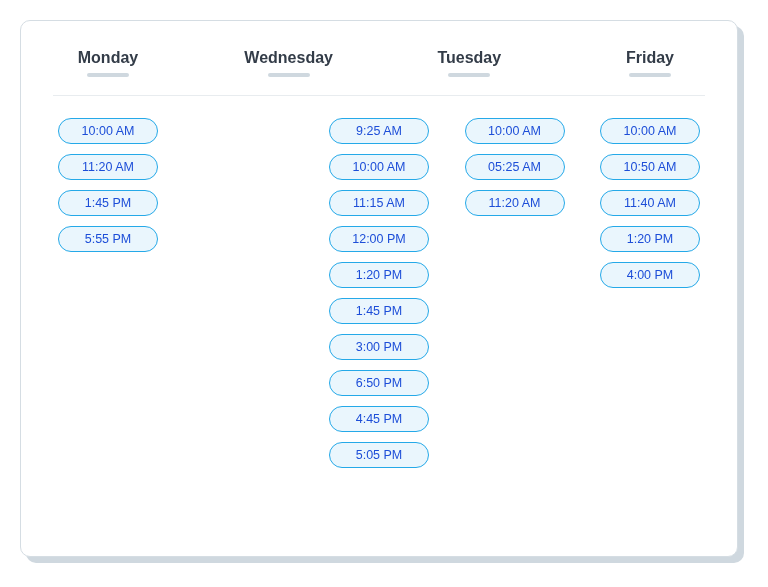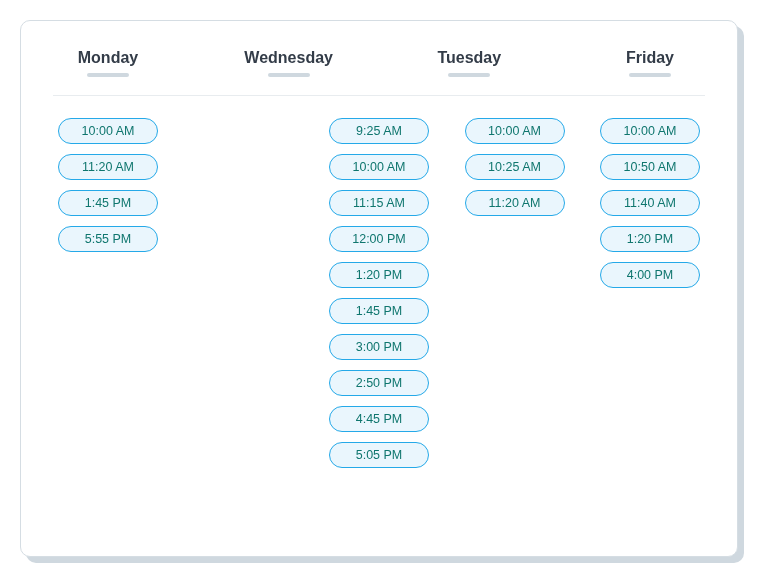--- a/index.html
+++ b/index.html
@@ -59,21 +59,21 @@
       flex-direction: column;
       align-items: center;
       gap: 10px;
     }
     .time-pill {
       width: 100px;
       height: 26px;
       border: 1.5px solid #25a9e8;
       border-radius: 14px;
       background: #eaf6fd;
-      color: #0f766e;
+      color: #1d4ed8;
       font-size: 12.5px;
       font-weight: 500;
       display: flex;
       align-items: center;
       justify-content: center;
       cursor: pointer;
       line-height: 1;
     }
   </style>
 </head>
@@ -109,27 +109,27 @@
     <div class="slot-col">
     </div>
     <div class="slot-col">
       <div class="time-pill">9:25 AM</div>
       <div class="time-pill">10:00 AM</div>
       <div class="time-pill">11:15 AM</div>
       <div class="time-pill">12:00 PM</div>
       <div class="time-pill">1:20 PM</div>
       <div class="time-pill">1:45 PM</div>
       <div class="time-pill">3:00 PM</div>
-      <div class="time-pill">2:50 PM</div>
+      <div class="time-pill">6:50 PM</div>
       <div class="time-pill">4:45 PM</div>
       <div class="time-pill">5:05 PM</div>
     </div>
     <div class="slot-col">
       <div class="time-pill">10:00 AM</div>
-      <div class="time-pill">10:25 AM</div>
+      <div class="time-pill">05:25 AM</div>
       <div class="time-pill">11:20 AM</div>
     </div>
     <div class="slot-col">
       <div class="time-pill">10:00 AM</div>
       <div class="time-pill">10:50 AM</div>
       <div class="time-pill">11:40 AM</div>
       <div class="time-pill">1:20 PM</div>
       <div class="time-pill">4:00 PM</div>
     </div>
   </div>

